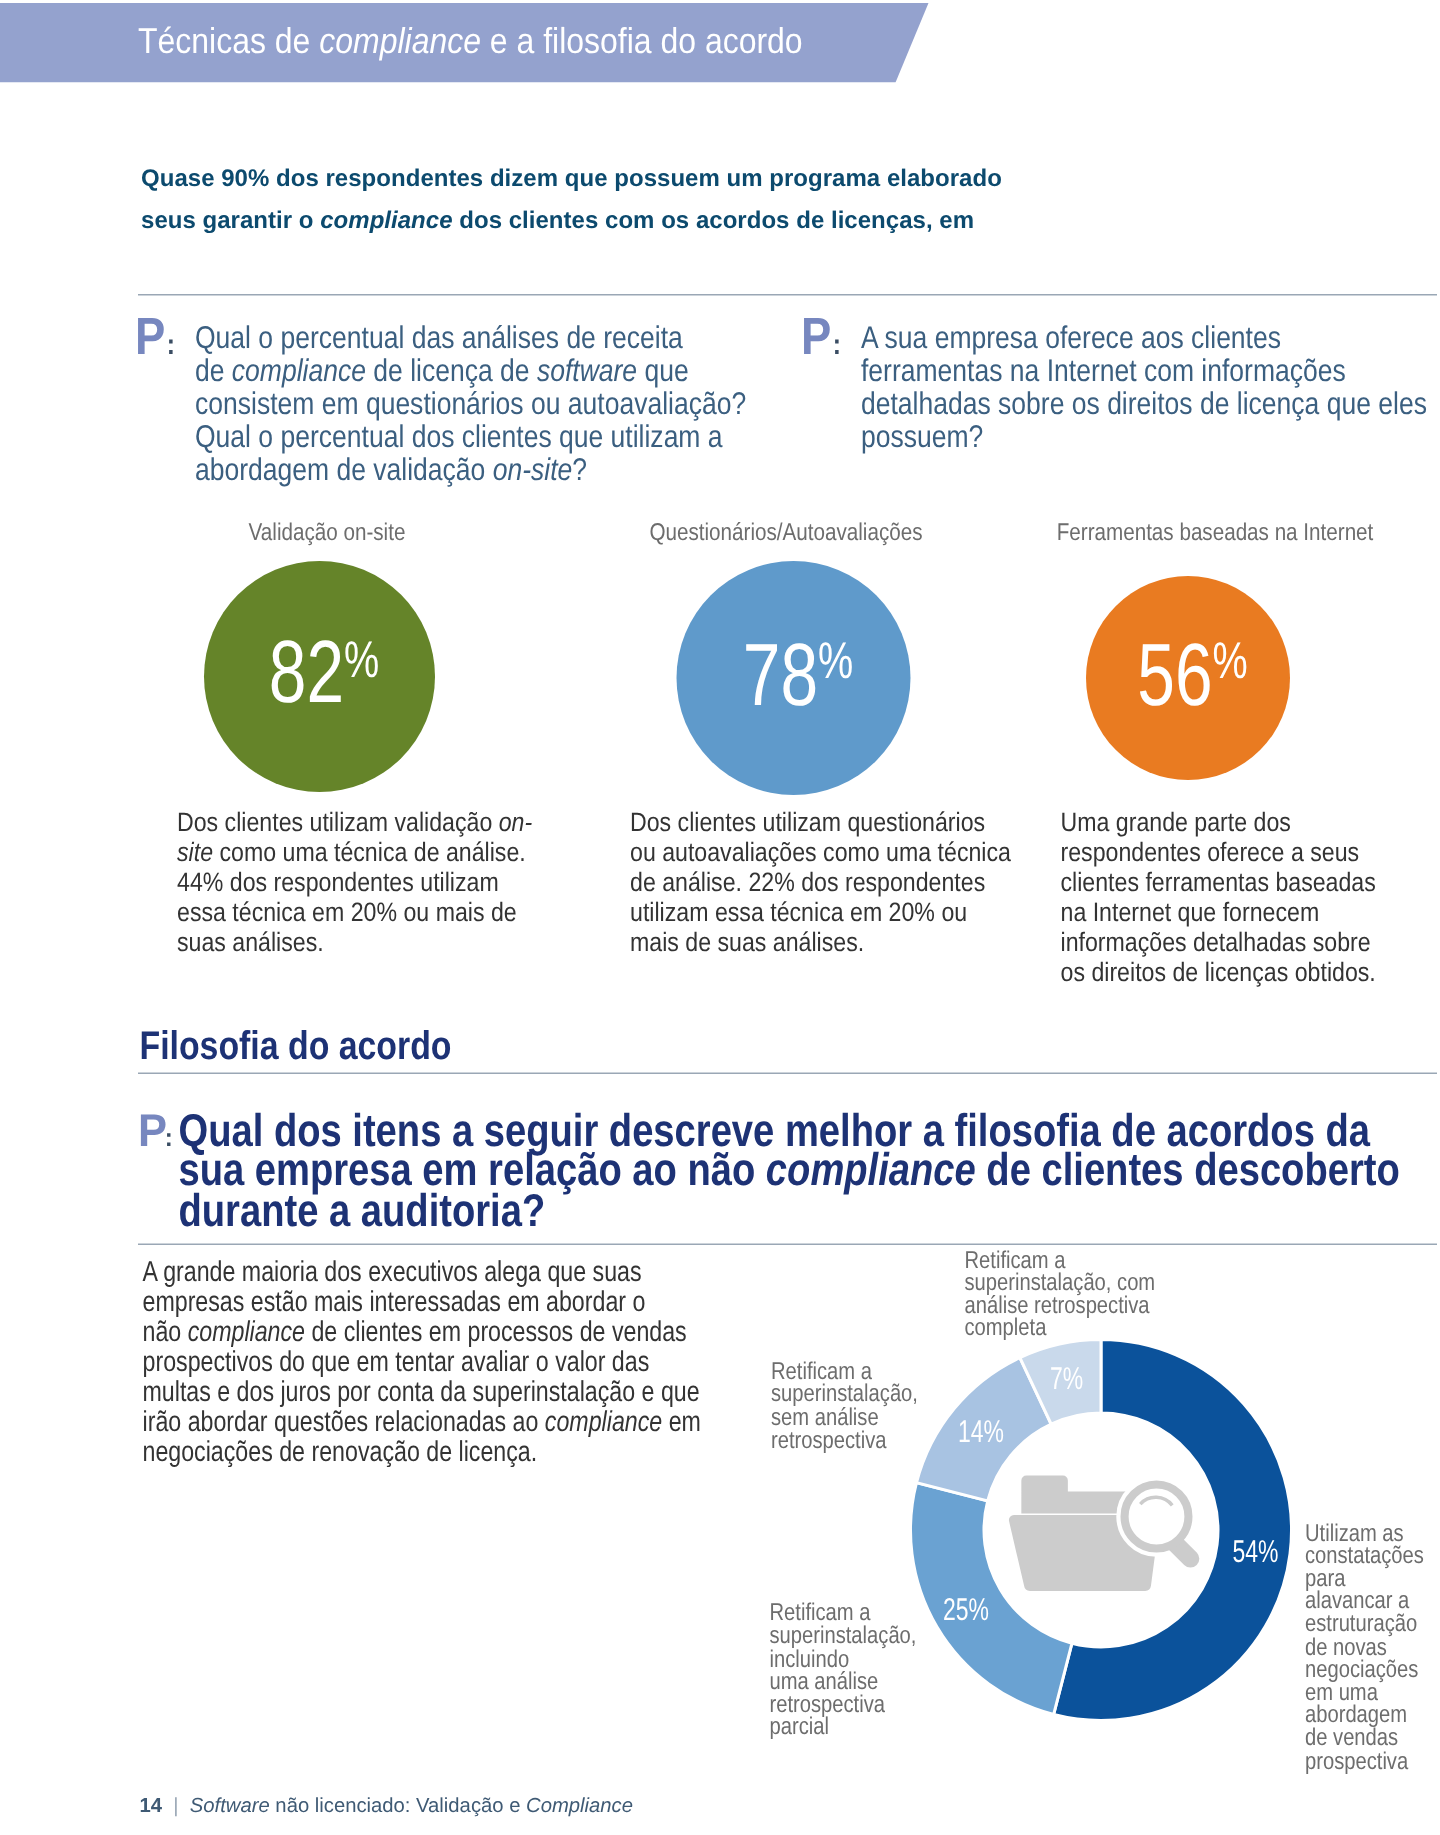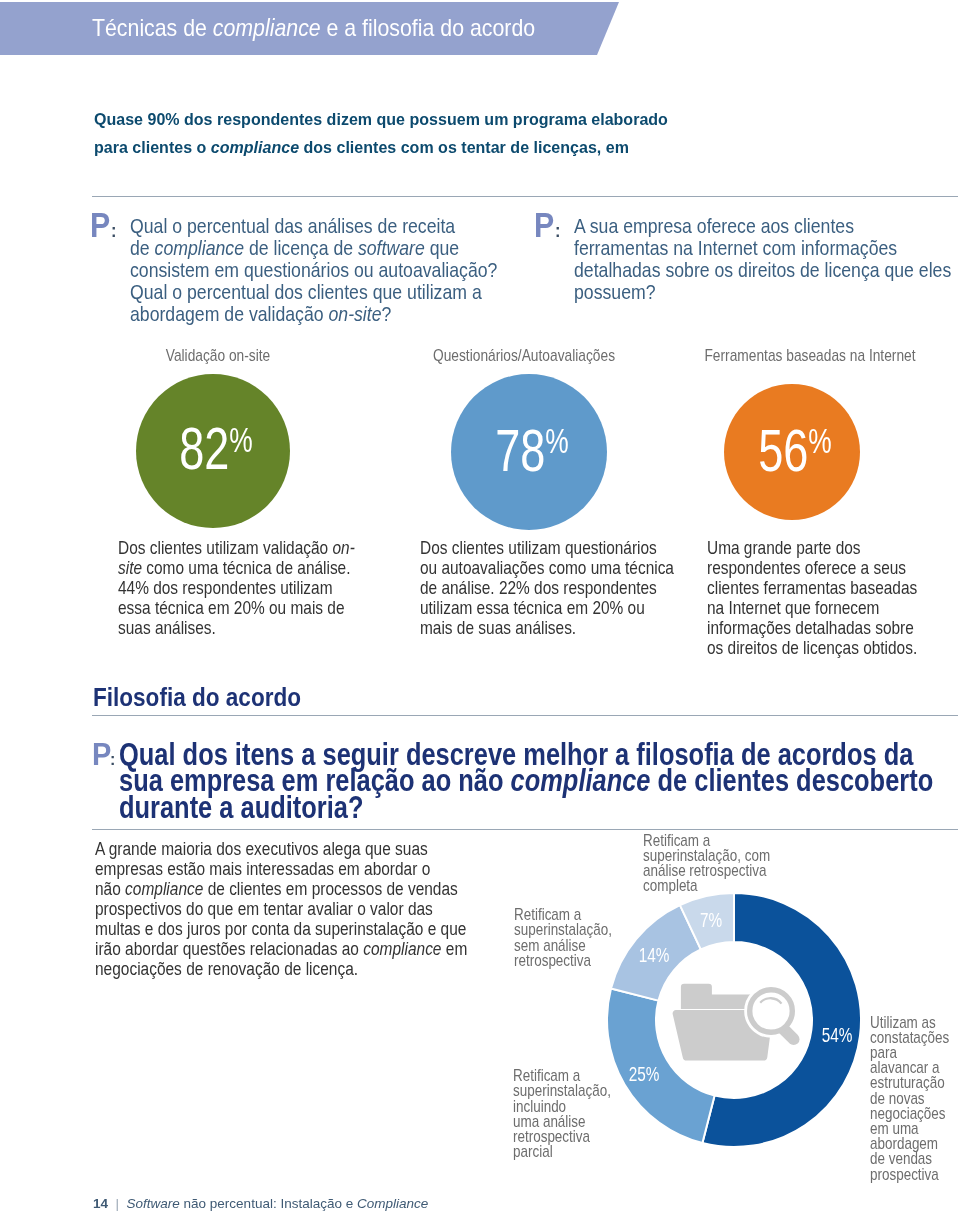--- a/index.html
+++ b/index.html
@@ -65,21 +65,21 @@
 
   <div class="banner">
     <svg class="banner-shape" viewBox="0 0 660 53" preserveAspectRatio="none">
       <polygon points="0,0 619,0 597,53 0,53" fill="#94a2ce"></polygon>
     </svg>
     <div class="banner-text"><span>Técnicas de </span><i>compliance</i><span> e a filosofia do acordo</span></div>
   </div>
 
   <div class="intro">
     <div>Quase 90% dos respondentes dizem que possuem um programa elaborado</div>
-    <div><span>para clientes o </span><i>compliance</i><span> dos clientes com os tentar de licenças, em</span></div>
+    <div><span>seus garantir o </span><i>compliance</i><span> dos clientes com os acordos de licenças, em</span></div>
   </div>
 
   <div class="rule" style="left:92.3px;top:195.5px;width:865.4px;"></div>
 
   <div class="qmark" style="left:90.4px;top:207px;"><span>P</span><span class="qcolon">:</span></div>
   <div class="qtext" style="left:130px;top:214.5px;">
       <div><span>Qual o percentual das análises de receita</span></div>
       <div><span>de </span><i>compliance</i><span> de licença de </span><i>software</i><span> que</span></div>
       <div><span>consistem em questionários ou autoavaliação?</span></div>
       <div><span>Qual o percentual dos clientes que utilizam a</span></div>
@@ -199,15 +199,15 @@
       <div>alavancar a</div>
       <div>estruturação</div>
       <div>de novas</div>
       <div>negociações</div>
       <div>em uma</div>
       <div>abordagem</div>
       <div>de vendas</div>
       <div>prospectiva</div>
     </div>
 
-  <div class="footer"><b>14</b><span class="sep">&nbsp;&nbsp;|&nbsp;&nbsp;</span><i>Software</i><span> não percentual: Instalação e </span><i>Compliance</i></div>
+  <div class="footer"><b>14</b><span class="sep">&nbsp;&nbsp;|&nbsp;&nbsp;</span><i>Software</i><span> não licenciado: Validação e </span><i>Compliance</i></div>
 
 </div>
 
 </body></html>

